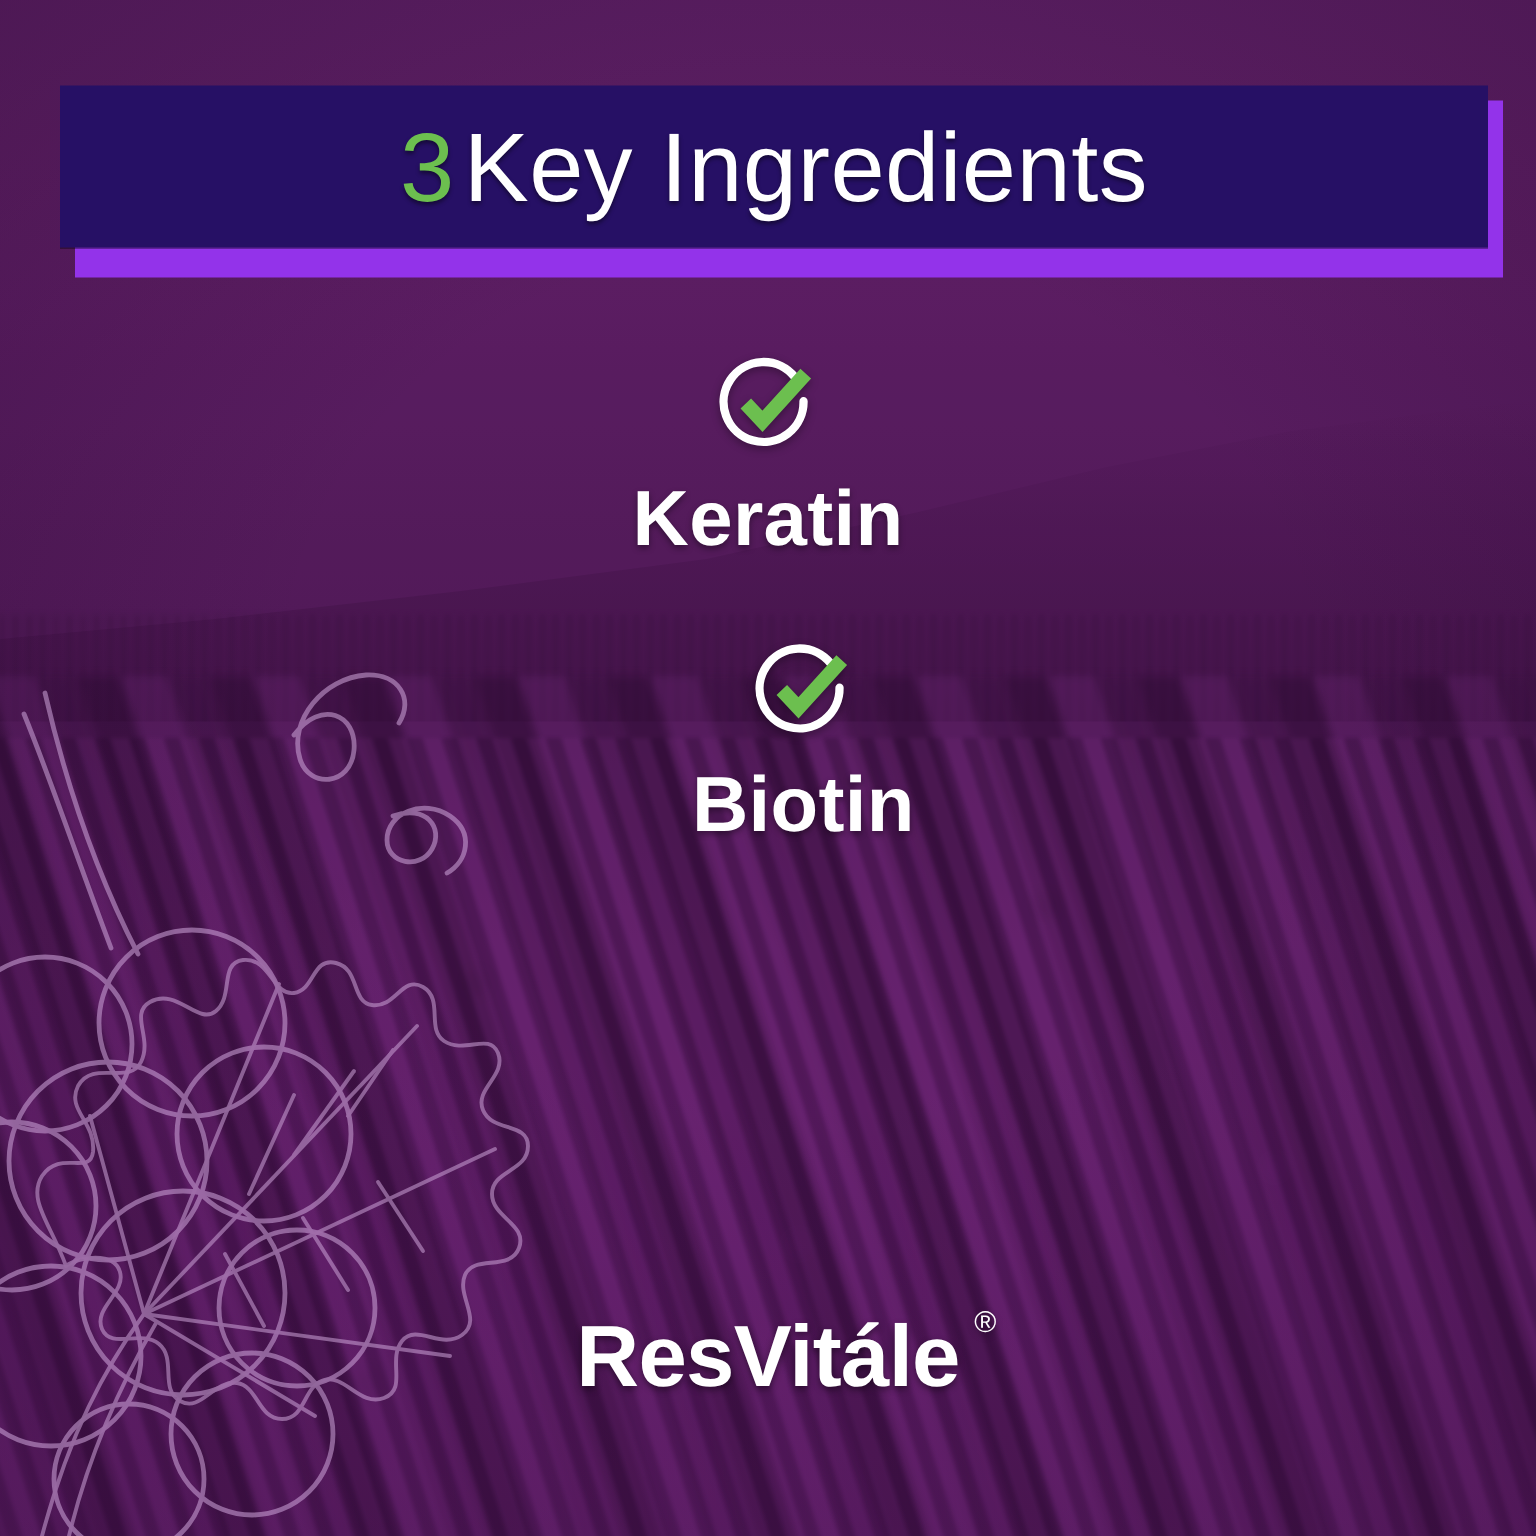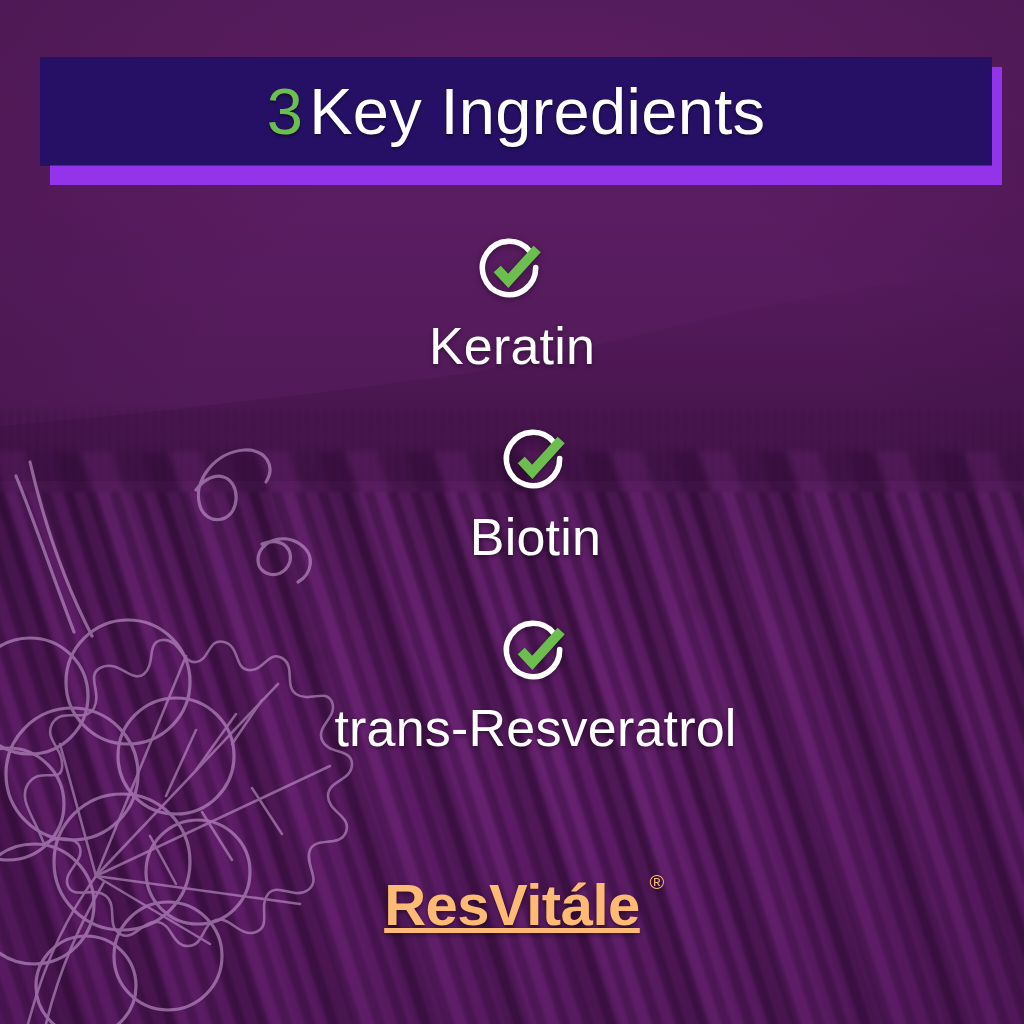--- a/index.html
+++ b/index.html
@@ -69,29 +69,29 @@
     white-space:nowrap;line-height:1;
     text-shadow:0 2px 3px rgba(0,0,0,.45);}
   .banner-title .num{color:#6cbf4f;margin-right:6px;}
 
   
   .list{position:absolute;left:0;top:232px;width:1024px;}
   .item{display:flex;flex-direction:column;align-items:center;}
   .item + .item{margin-top:48px;padding-left:47px;}
   .check-icon{display:block;width:74px;height:74px;
     filter:drop-shadow(0 2px 3px rgba(0,0,0,.35));}
-  .item-label{margin-top:12px;font-size:52px;font-weight:400;color:#fff;
+  .item-label{margin-top:12px;font-size:52px;font-weight:700;color:#fff;
     letter-spacing:.2px;line-height:1.1;white-space:nowrap;
     text-shadow:0 2px 4px rgba(0,0,0,.40);}
 
   
   .brand{position:absolute;left:0;top:876px;width:1024px;text-align:center;}
   .brand-name{display:inline-block;position:relative;font-size:58px;font-weight:700;
-    color:#fdba74;letter-spacing:-.5px;line-height:1;
-    text-shadow:0 2px 5px rgba(0,0,0,.45);text-decoration:underline;}
+    color:#ffffff;letter-spacing:-.5px;line-height:1;
+    text-shadow:0 2px 5px rgba(0,0,0,.45);}
   .brand-reg{position:absolute;top:-4px;right:-24px;font-size:20px;font-weight:400;
     line-height:1;}
 </style>
 </head>
 <body>
 
 <div id="stage">
 
   <div class="bg-base"></div>
   <div class="bg-sky"></div>
@@ -182,27 +182,20 @@
     </div>
 
     <div class="item">
       <svg class="check-icon" viewBox="0 0 100 100">
         <path d="M74 26 A36 36 0 1 0 82 48" stroke="#ffffff" stroke-width="7.5" fill="none" stroke-linecap="round"></path>
         <path d="M30 50 L45 66 L84 23" stroke="#6cbf4f" stroke-width="13" fill="none" stroke-linecap="butt" stroke-linejoin="miter"></path>
       </svg>
       <div class="item-label">Biotin</div>
     </div>
 
-    <div class="item">
-      <svg class="check-icon" viewBox="0 0 100 100">
-        <path d="M74 26 A36 36 0 1 0 82 48" stroke="#ffffff" stroke-width="7.5" fill="none" stroke-linecap="round"></path>
-        <path d="M30 50 L45 66 L84 23" stroke="#6cbf4f" stroke-width="13" fill="none" stroke-linecap="butt" stroke-linejoin="miter"></path>
-      </svg>
-      <div class="item-label">trans-Resveratrol</div>
-    </div>
 
   </div>
 
   <div class="brand">
     <span class="brand-name">
       <span>ResVitále</span><span class="brand-reg">®</span>
     </span>
   </div>
 
 </div>

